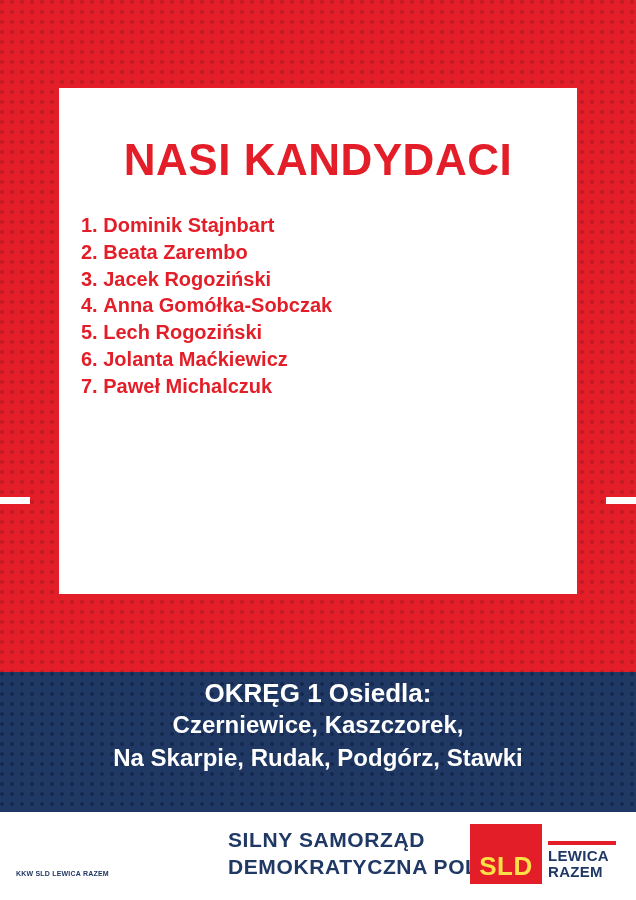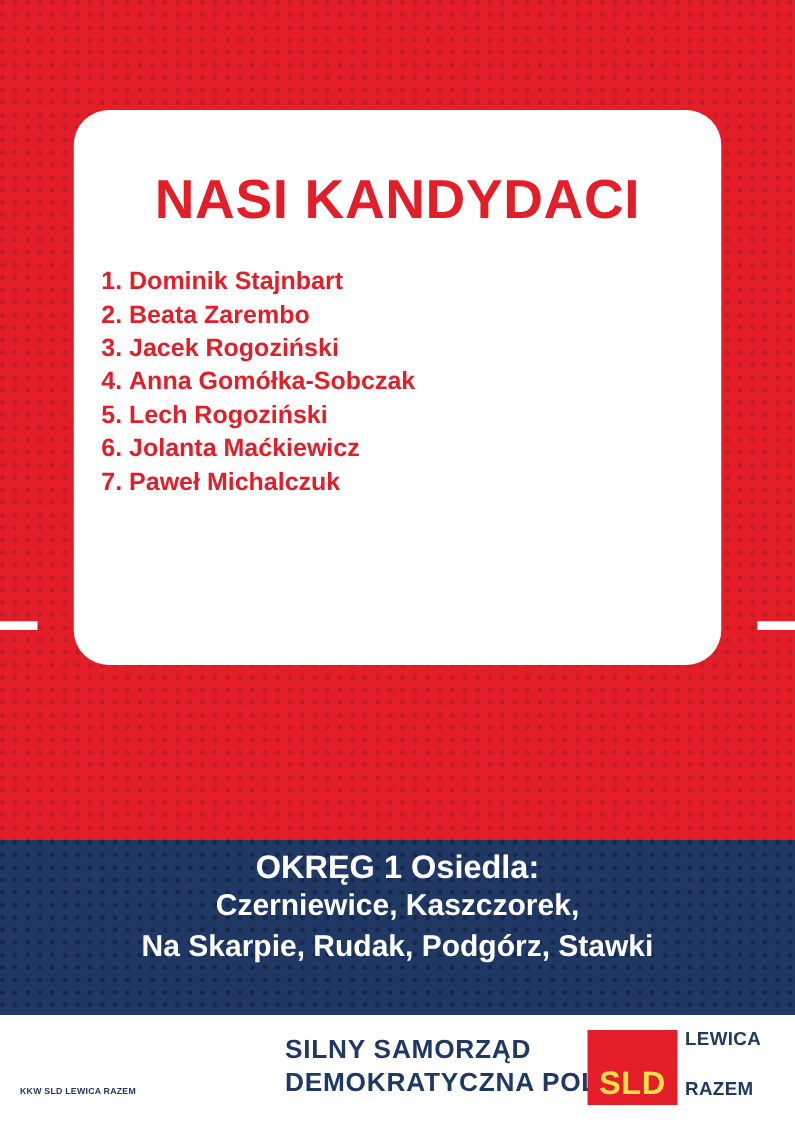--- a/index.html
+++ b/index.html
@@ -43,23 +43,22 @@
   }
   .notch.left  { left: 0;   top: 497px; }
   .notch.right { right: 0;  top: 497px; }
 
   
   .card {
     position: absolute;
     left: 59px;
     top: 88px;
     width: 518px;
-    height: 444px;
-    background: #ffffff;
-    border-radius: 28px;
+    height: 506px;
+    background: #ffffff;
   }
   .card-title {
     color: #e31e28;
     font-size: 44px;
     font-weight: bold;
     letter-spacing: 0.5px;
     text-align: center;
     margin: 50px 0 0 0;
     line-height: 1;
   }
@@ -157,21 +156,20 @@
   }
   .logo-razem {
     width: 76px;
     height: 60px;
     display: flex;
     flex-direction: column;
     justify-content: flex-end;
     align-items: flex-start;
     padding: 0 0 4px 6px;
     box-sizing: border-box;
-    gap: 24px;
   }
   .logo-razem span {
     color: #1f3864;
     font-size: 15px;
     font-weight: bold;
     line-height: 1.08;
     letter-spacing: 0.3px;
   }
   .logo-razem .bar {
     width: 68px;

